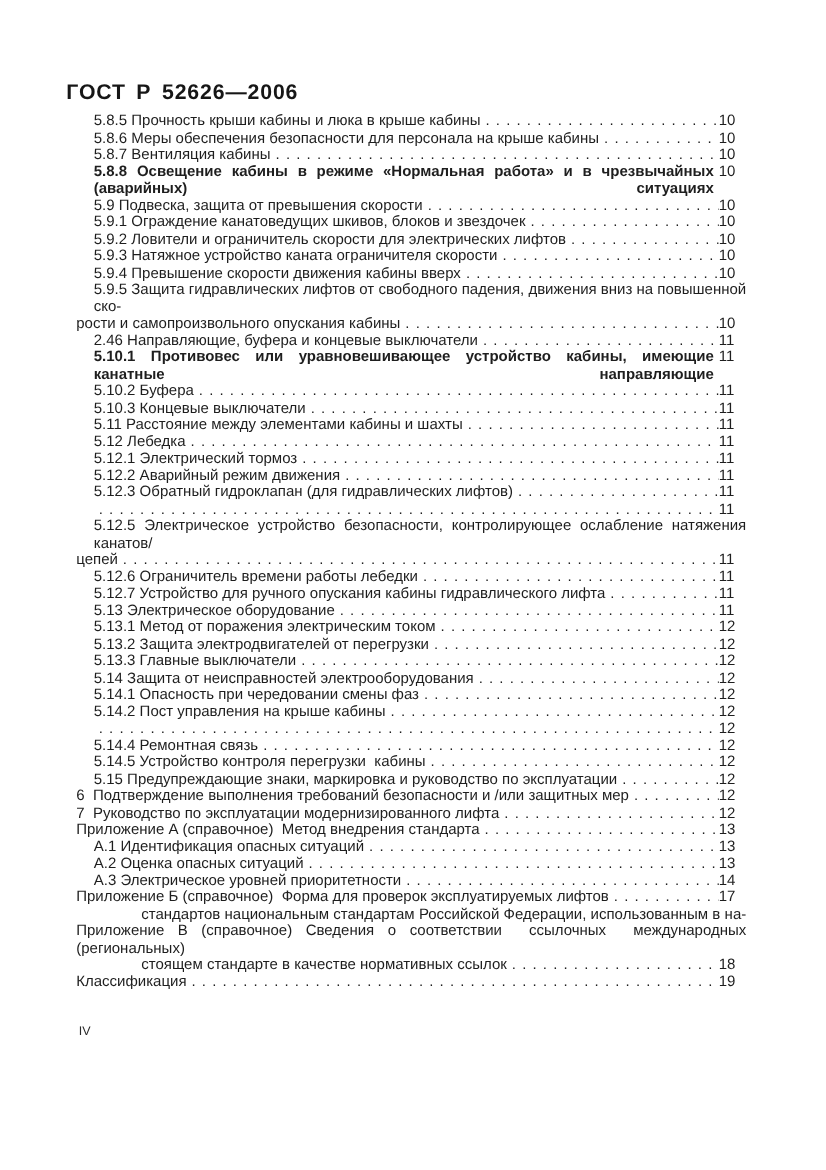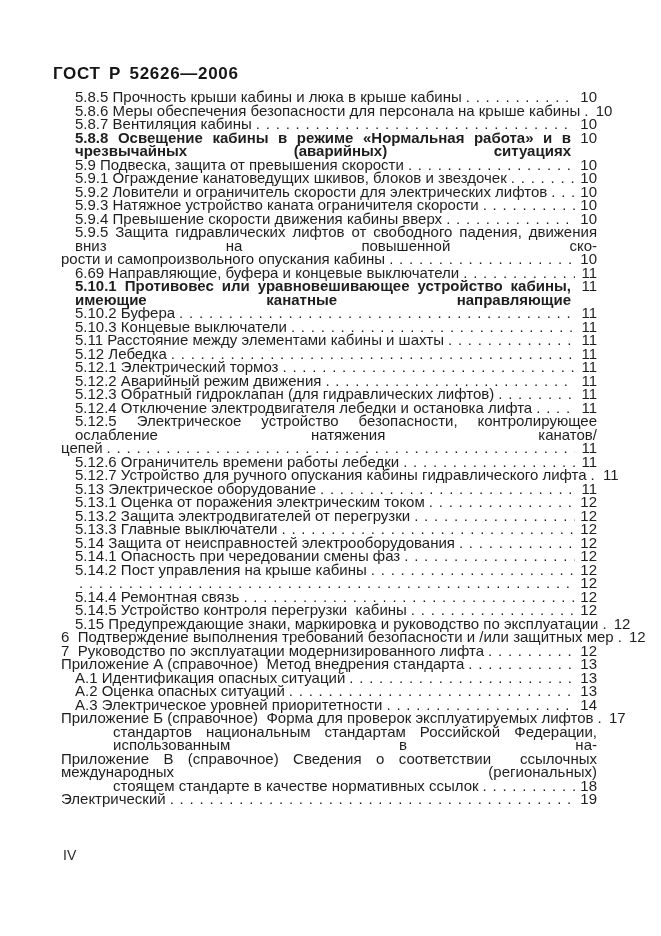--- a/index.html
+++ b/index.html
@@ -25,21 +25,21 @@
     letter-spacing: 0.7px;
     word-spacing: 3px;
     color: #161616;
     white-space: pre;
   }
   .toc {
     position: absolute;
     left: 61px;
     top: 90px;
     width: 536px;
-    font-size: 15px;
+    font-size: 12px;
     line-height: 13.5px;
   }
   .toc-entry { }
   .toc-line {
     white-space: pre-wrap;
   }
   .toc-line.justify {
     text-align: justify;
     text-align-last: justify;
   }
@@ -68,28 +68,27 @@
     white-space: nowrap;
     padding: 0 6px 0 4px;
   }
   .toc-leader::after {
     content: ". . . . . . . . . . . . . . . . . . . . . . . . . . . . . . . . . . . . . . . . . . . . . . . . . . . . . . . . . . . . . . . . . . . . . . . . . . . . . . . . . . . . . . . . . . . . . . . . . . . . . . . . . . . . . . . . . . . .";
     letter-spacing: 0.8px;
   }
   .toc-page {
     flex: 0 0 auto;
     min-width: 22px;
-    text-align: right;
     white-space: pre;
   }
   .doc-footer {
     position: absolute;
     left: 63px;
-    top: 847px;
-    font-size: 14px;
+    top: 820px;
+    font-size: 10px;
     color: #2a2a2a;
   }
 </style>
 </head>
 <body>
 
 <div class="page">
   <div class="doc-header">ГОСТ Р 52626—2006</div>
 
   <div class="toc">
@@ -158,21 +157,21 @@
       <div class="toc-entry">
         <div class="toc-line indent-1 justify">5.9.5 Защита гидравлических лифтов от свободного падения, движения вниз на повышенной ско-</div>
         <div class="toc-row indent-0">
           <span class="toc-label">рости и самопроизвольного опускания кабины</span>
           <span class="toc-leader"></span>
           <span class="toc-page">10</span>
         </div>
       </div>
       <div class="toc-entry">
         <div class="toc-row indent-1">
-          <span class="toc-label">6.69 Направляющие, буфера и концевые выключатели</span>
+          <span class="toc-label">2.46 Направляющие, буфера и концевые выключатели</span>
           <span class="toc-leader"></span>
           <span class="toc-page">11</span>
         </div>
       </div>
       <div class="toc-entry">
         <div class="toc-row indent-1">
           <span class="toc-label fill">5.10.1 Противовес или уравновешивающее устройство кабины, имеющие канатные направляющие</span>
           <span class="toc-page">11</span>
         </div>
       </div>
@@ -220,21 +219,20 @@
       </div>
       <div class="toc-entry">
         <div class="toc-row indent-1">
           <span class="toc-label">5.12.3 Обратный гидроклапан (для гидравлических лифтов)</span>
           <span class="toc-leader"></span>
           <span class="toc-page">11</span>
         </div>
       </div>
       <div class="toc-entry">
         <div class="toc-row indent-1">
-          <span class="toc-label">5.12.4 Отключение электродвигателя лебедки и остановка лифта</span>
           <span class="toc-leader"></span>
           <span class="toc-page">11</span>
         </div>
       </div>
       <div class="toc-entry">
         <div class="toc-line indent-1 justify">5.12.5 Электрическое устройство безопасности, контролирующее ослабление натяжения канатов/</div>
         <div class="toc-row indent-0">
           <span class="toc-label">цепей</span>
           <span class="toc-leader"></span>
           <span class="toc-page">11</span>
@@ -256,21 +254,21 @@
       </div>
       <div class="toc-entry">
         <div class="toc-row indent-1">
           <span class="toc-label">5.13 Электрическое оборудование</span>
           <span class="toc-leader"></span>
           <span class="toc-page">11</span>
         </div>
       </div>
       <div class="toc-entry">
         <div class="toc-row indent-1">
-          <span class="toc-label">5.13.1 Оценка от поражения электрическим током</span>
+          <span class="toc-label">5.13.1 Метод от поражения электрическим током</span>
           <span class="toc-leader"></span>
           <span class="toc-page">12</span>
         </div>
       </div>
       <div class="toc-entry">
         <div class="toc-row indent-1">
           <span class="toc-label">5.13.2 Защита электродвигателей от перегрузки</span>
           <span class="toc-leader"></span>
           <span class="toc-page">12</span>
         </div>
@@ -383,21 +381,21 @@
         <div class="toc-line indent-2 justify">стандартов национальным стандартам Российской Федерации, использованным в на-</div>
         <div class="toc-line indent-0 justify">Приложение В (справочное) Сведения о соответствии  ссылочных  международных  (региональных)</div>
         <div class="toc-row indent-2">
           <span class="toc-label">стоящем стандарте в качестве нормативных ссылок</span>
           <span class="toc-leader"></span>
           <span class="toc-page">18</span>
         </div>
       </div>
       <div class="toc-entry">
         <div class="toc-row indent-0">
-          <span class="toc-label">Электрический</span>
+          <span class="toc-label">Классификация</span>
           <span class="toc-leader"></span>
           <span class="toc-page">19</span>
         </div>
       </div>
     </div>
 
   <div class="doc-footer">IV</div>
 </div>
 
 </body></html>

